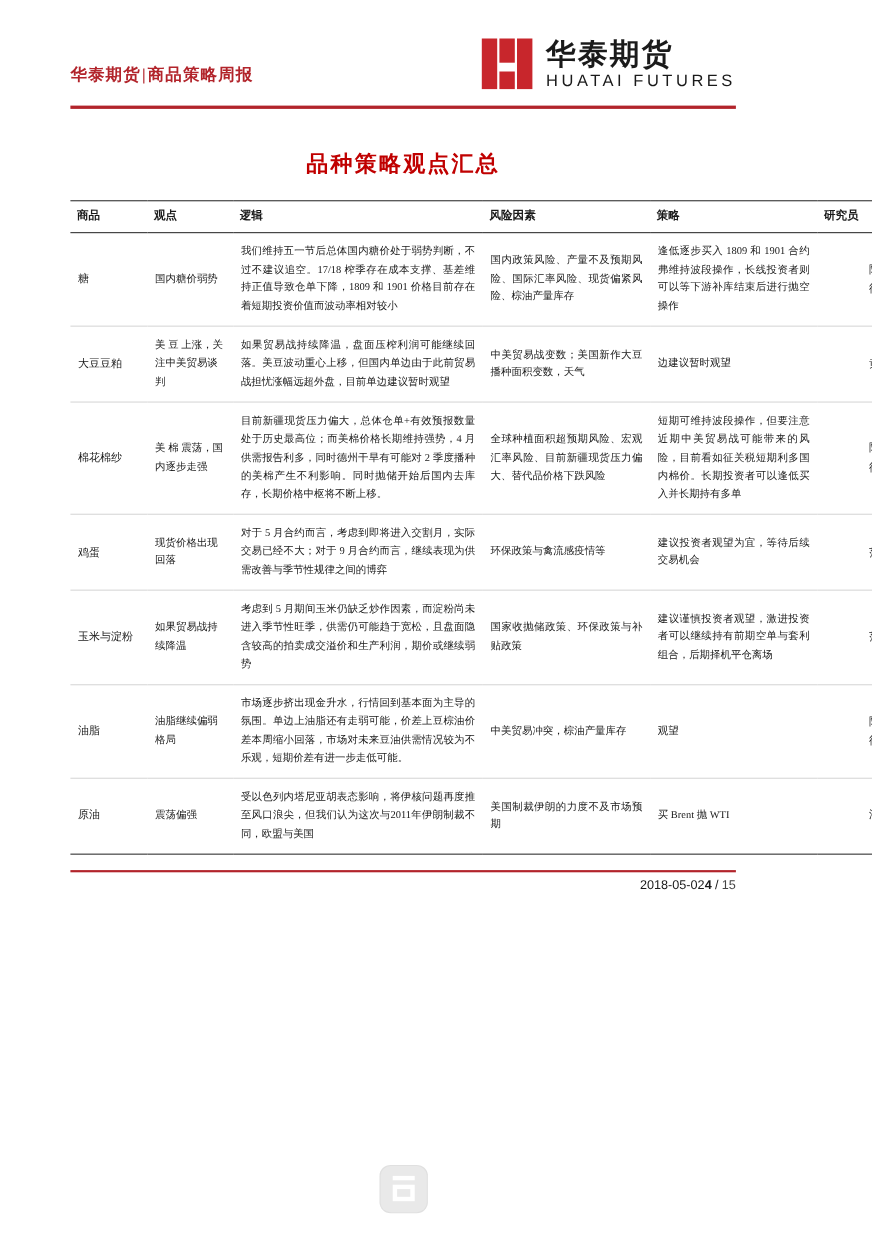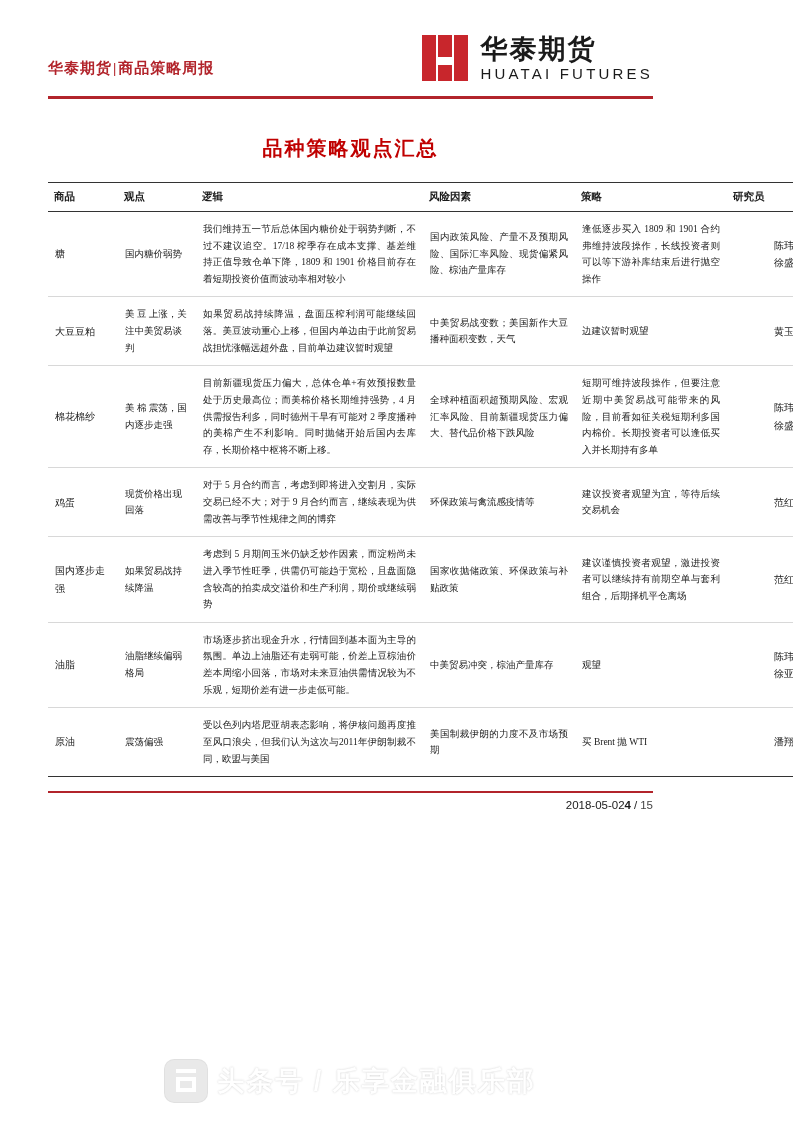--- a/index.html
+++ b/index.html
@@ -14,20 +14,21 @@
     color: #1a1a1a;
     position: relative;
     overflow: hidden;
   }
   .page {
     position: relative;
     width: 701px;
     height: 1122px;
     box-sizing: border-box;
     padding: 0 48px;
+    margin-left: 16px;
   }
 
   
   .header {
     position: relative;
     height: 92px;
     display: flex;
     align-items: flex-end;
     justify-content: space-between;
   }
@@ -279,21 +280,21 @@
         <td class="c-name">鸡蛋</td>
         <td class="c-view">现货价格出现回落</td>
         <td class="c-logic cell-justify">对于 5 月合约而言，考虑到即将进入交割月，实际交易已经不大；对于 9 月合约而言，继续表现为供需改善与季节性规律之间的博弈</td>
         <td class="c-risk cell-justify">环保政策与禽流感疫情等</td>
         <td class="c-strat cell-justify">建议投资者观望为宜，等待后续交易机会</td>
         <td class="c-res">
           <div class="res-line">范红军</div>
         </td>
       </tr>
       <tr>
-        <td class="c-name">国内逐步走强</td>
+        <td class="c-name">玉米与淀粉</td>
         <td class="c-view">如果贸易战持续降温</td>
         <td class="c-logic cell-justify">考虑到 5 月期间玉米仍缺乏炒作因素，而淀粉尚未进入季节性旺季，供需仍可能趋于宽松，且盘面隐含较高的拍卖成交溢价和生产利润，期价或继续弱势</td>
         <td class="c-risk cell-justify">国家收抛储政策、环保政策与补贴政策</td>
         <td class="c-strat cell-justify">建议谨慎投资者观望，激进投资者可以继续持有前期空单与套利组合，后期择机平仓离场</td>
         <td class="c-res">
           <div class="res-line">范红军</div>
         </td>
       </tr>
       <tr>
         <td class="c-name">油脂</td>
@@ -322,16 +323,15 @@
   <div class="footer-rule"></div>
   <div class="footer">
     <div>2018-05-02</div>
     <div class="footer-page">
       <b>4</b><span class="sep">/</span><span class="total">15</span>
     </div>
   </div>
 
   <div class="watermark">
     <div class="wm-icon"></div>
-    <div class="wm-text">头条号 / 乐享金融俱乐部</div>
   </div>
 
 </div>
 
 </body></html>

